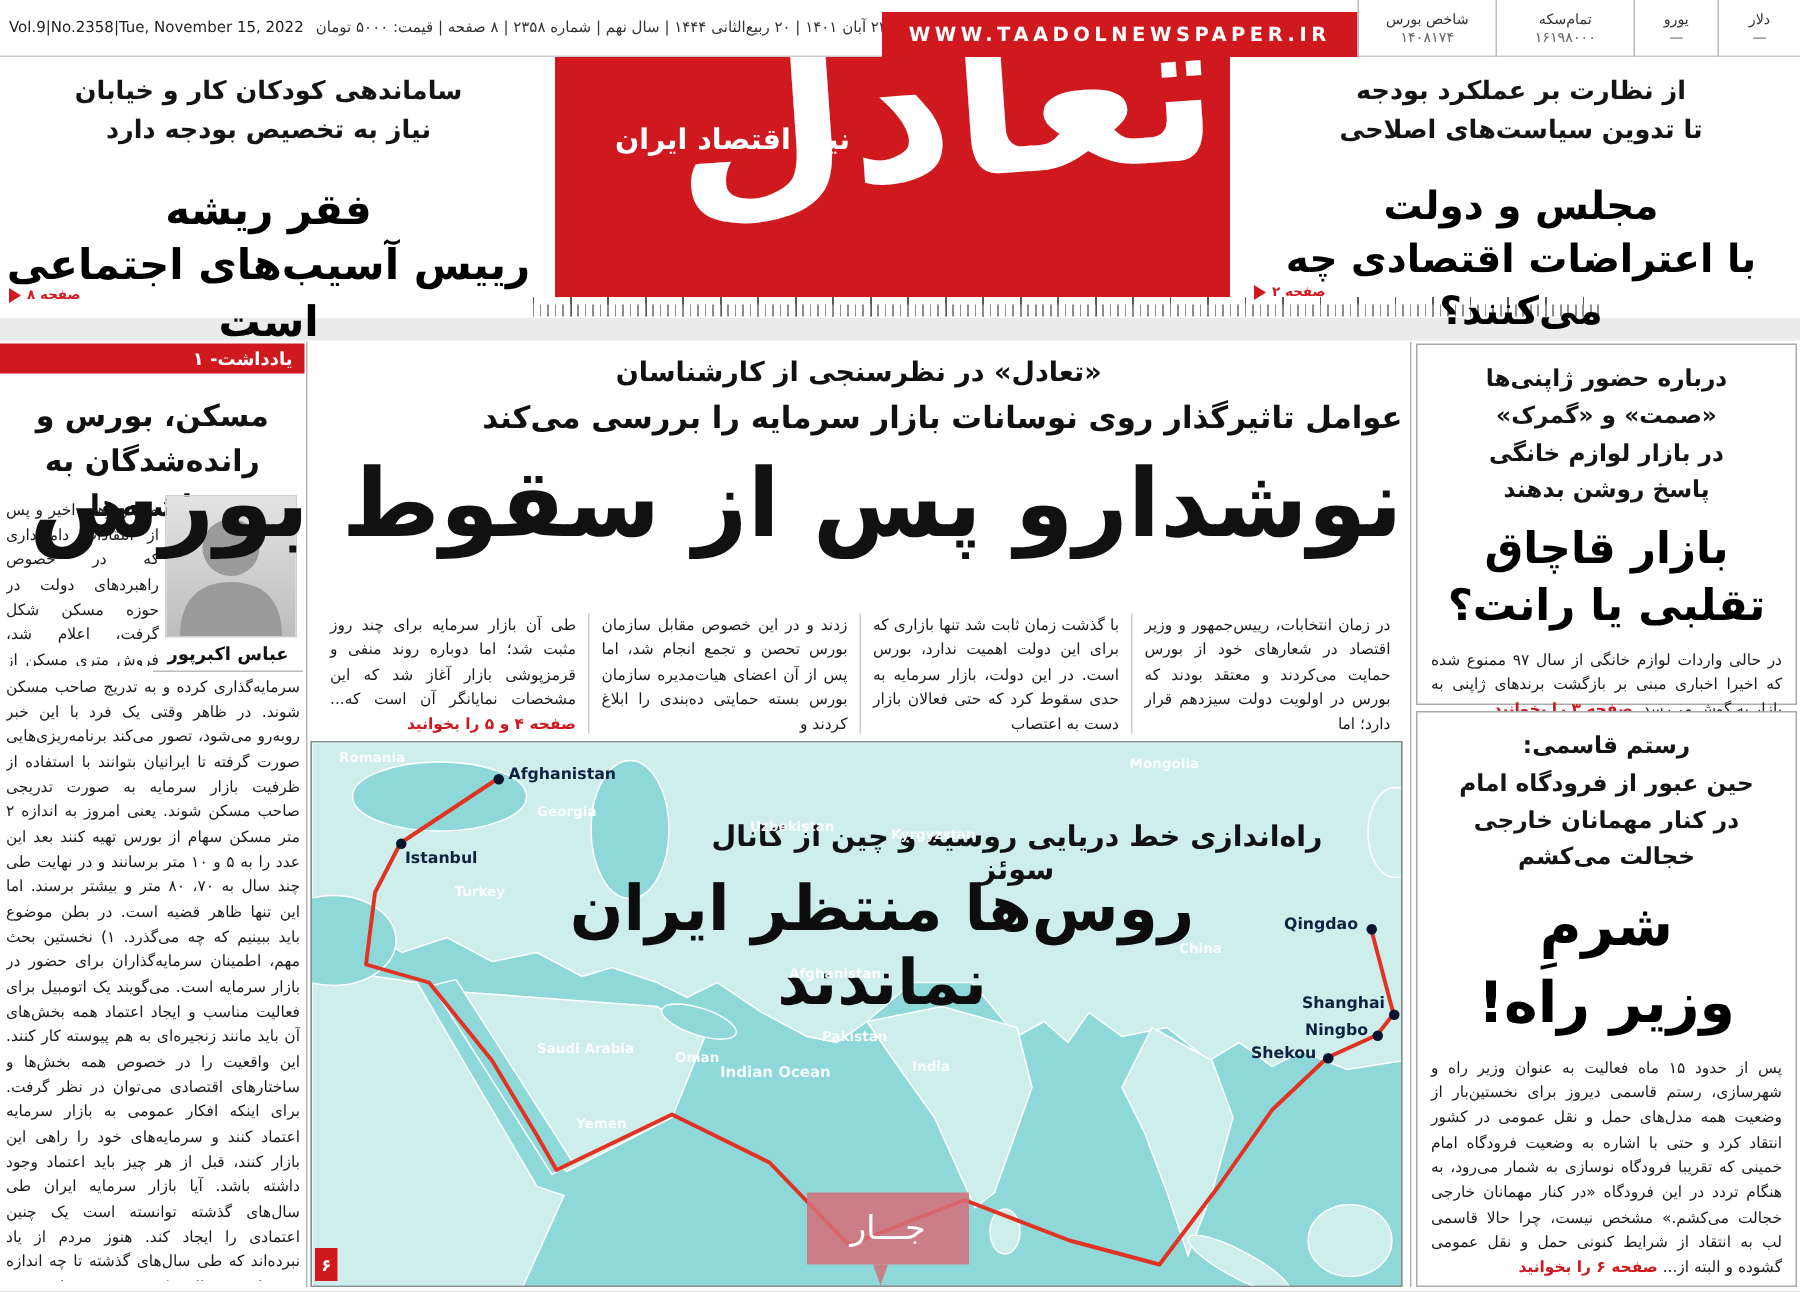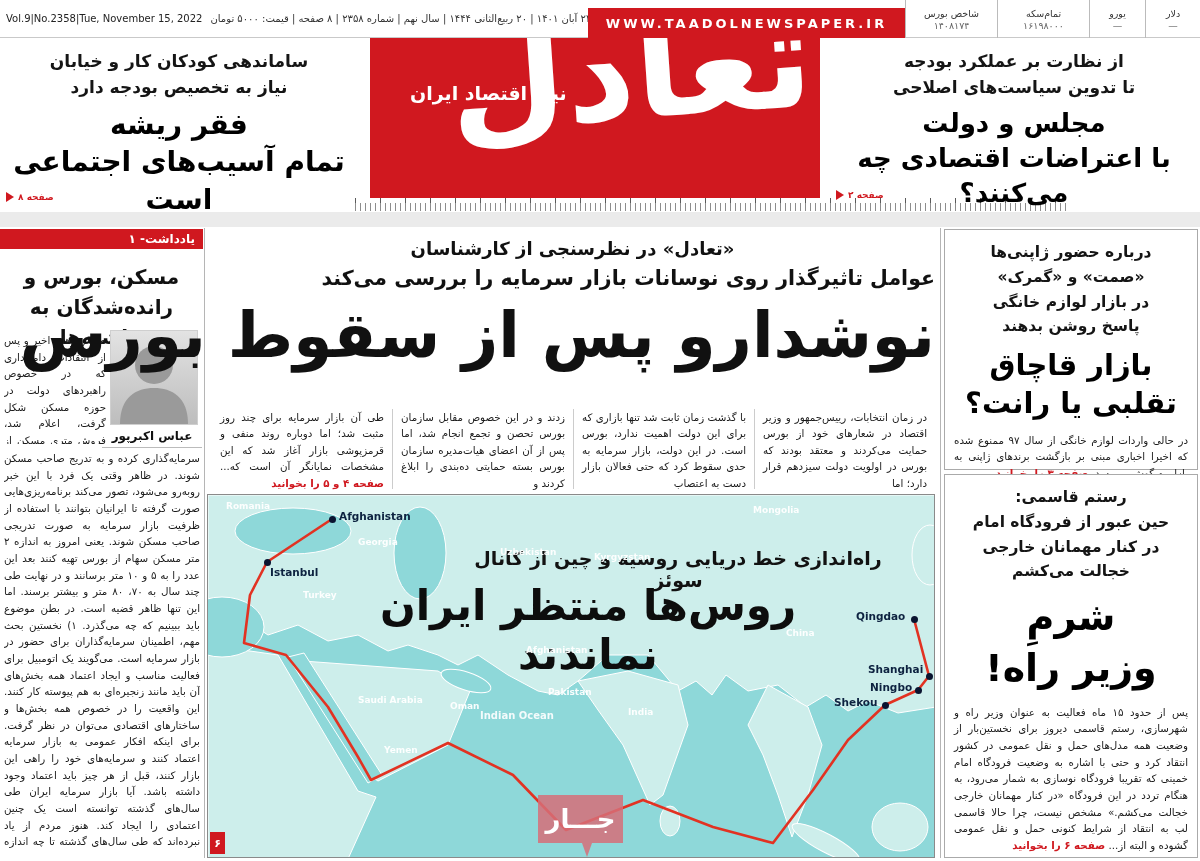--- a/index.html
+++ b/index.html
@@ -26,21 +26,21 @@
   .logo-tag{position:absolute;left:40px;top:44px;color:#fff;font-size:19px;font-weight:bold;direction:rtl;letter-spacing:1px}
   .ruler{left:355px;top:198px;width:715px;height:13px;
     background:
       repeating-linear-gradient(90deg,#8d8d8d 0 1px,transparent 1px 5px),
       repeating-linear-gradient(90deg,#5a5a5a 0 1px,transparent 1px 25px);
     background-size:100% 8px,100% 13px;background-repeat:no-repeat;background-position:0 5px,0 0}
   .grayband{left:0;top:212px;width:1200px;height:15px;background:#ebebeb}
   
   .tstory{direction:rtl;text-align:center}
   .tkick{font-size:17px;font-weight:bold;line-height:1.55;color:#151515}
-  .ttitle{font-size:28px;font-weight:bold;line-height:1.35;color:#000;margin-top:5px}
+  .ttitle{font-size:28px;font-weight:bold;line-height:1.35;color:#000;margin-top:20px}
   .pmark{display:flex;align-items:center;gap:4px}
   .pmark .tri{width:0;height:0;border-top:5px solid transparent;border-bottom:5px solid transparent;border-left:8px solid var(--red)}
   .pmark .pt{font-size:9px;font-weight:bold;color:var(--red);direction:rtl}
   
   .notebar{left:0;top:229px;width:203px;height:20px;background:var(--red);color:#fff;font-size:12px;font-weight:bold;direction:rtl;display:flex;align-items:center;padding:0 8px}
   .notetitle{left:0;top:262px;width:203px;font-size:20px;font-weight:bold;line-height:1.5;direction:rtl;text-align:center}
   .notebody{font-size:10.3px;line-height:1.62;direction:rtl;text-align:justify;color:#1a1a1a}
   .photo{left:110px;top:330px;width:88px;height:95px;background:linear-gradient(180deg,#e3e3e3,#bdbdbd);border:1px solid #cfcfcf}
   .author{left:102px;top:429px;width:100px;text-align:center;font-size:12px;font-weight:bold;direction:rtl;border-bottom:1px solid #bbb;padding-bottom:4px}
   
@@ -52,21 +52,21 @@
   .leadcol + .leadcol{border-right:1px solid #ccc}
   
   .map{left:207px;top:494px;width:728px;height:364px;background:var(--sea);border:1px solid #8a8a8a;overflow:hidden}
   .mapkick{position:absolute;left:250px;top:52px;width:440px;text-align:center;font-size:19px;font-weight:bold;direction:rtl;color:#121212}
   .maphead{position:absolute;left:120px;top:86px;width:520px;text-align:center;font-size:42px;font-weight:bold;letter-spacing:-1px;direction:rtl;color:#0d0d0d}
   .port{position:absolute;font-size:10.5px;font-weight:bold;color:#0d2240;white-space:nowrap}
   .pdot{position:absolute;width:7px;height:7px;border-radius:50%;background:#0a1430}
   .country{position:absolute;font-size:9px;font-weight:bold;color:rgba(255,255,255,.95);white-space:nowrap}
   .ocean{position:absolute;font-size:10px;font-weight:bold;color:rgba(255,255,255,.9);white-space:nowrap}
   .mapbadge{position:absolute;left:2px;bottom:3px;width:15px;height:22px;background:var(--red);color:#fff;font-size:11px;font-weight:bold;display:flex;align-items:center;justify-content:center}
-  .wmark{position:absolute;left:330px;top:300px;width:85px;height:48px;background:rgba(214,110,120,.85);color:#fff;font-size:26px;font-weight:bold;display:flex;align-items:center;justify-content:center;direction:rtl}
+  .wmark{position:absolute;left:330px;top:300px;width:108px;height:48px;background:rgba(214,110,120,.85);color:#fff;font-size:22px;font-weight:normal;display:flex;align-items:center;justify-content:center;direction:rtl}
   .wmark:after{content:"";position:absolute;left:44px;top:48px;border-left:5px solid transparent;border-right:5px solid transparent;border-top:14px solid rgba(214,110,120,.85)}
   
   .rbox{border:1px solid #aaa;background:#fff;direction:rtl;text-align:center;padding:10px 9px 8px}
   .rkick{font-size:15.5px;font-weight:bold;line-height:1.6;color:#151515}
   .rtitle{font-weight:bold;line-height:1.3;color:#000;margin-top:8px}
   .rbody{margin-top:9px;font-size:10.3px;line-height:1.62;text-align:justify;color:#1a1a1a}
   .readmore{color:var(--red);font-weight:bold}
   .vdiv{width:1px;background:#b5b5b5}
 </style>
 </head>
@@ -107,21 +107,21 @@
   <div class="abs ruler"></div>
   <div class="abs grayband"></div>
 
   <div class="abs tstory" style="left:0;top:48px;width:358px">
     <div class="tkick">
       <div>ساماندهی کودکان کار و خیابان</div>
       <div>نیاز به تخصیص بودجه دارد</div>
     </div>
     <div class="ttitle">
       <div>فقر ریشه</div>
-      <div>تمام آسیب‌های اجتماعی است</div>
+      <div>رییس آسیب‌های اجتماعی است</div>
     </div>
   </div>
   <div class="abs pmark" style="left:6px;top:192px">
     <span class="tri"></span>
     <span class="pt">صفحه ۸</span>
   </div>
 
   <div class="abs tstory" style="left:828px;top:48px;width:372px">
     <div class="tkick">
       <div>از نظارت بر عملکرد بودجه</div>
@@ -211,21 +211,21 @@
     
     <div class="country" style="left:18px;top:6px">Romania</div>
     <div class="country" style="left:150px;top:42px">Georgia</div>
     <div class="country" style="left:95px;top:95px">Turkey</div>
     <div class="country" style="left:292px;top:52px">Uzbekistan</div>
     <div class="country" style="left:386px;top:57px">Kyrgyzstan</div>
     <div class="country" style="left:545px;top:10px">Mongolia</div>
     <div class="country" style="left:578px;top:133px">China</div>
     <div class="country" style="left:318px;top:150px">Afghanistan</div>
     <div class="country" style="left:340px;top:192px">Pakistan</div>
-    <div class="country" style="left:420px;top:212px">India</div>
+    <div class="country" style="left:400px;top:212px">India</div>
     <div class="country" style="left:150px;top:200px">Saudi Arabia</div>
     <div class="country" style="left:242px;top:206px">Oman</div>
     <div class="country" style="left:176px;top:250px">Yemen</div>
     <div class="ocean" style="left:272px;top:215px">Indian Ocean</div>
 
     <div class="mapbadge">۶</div>
     <div class="wmark">جـــار</div>
   </div>
 
   <div class="abs rbox" style="left:944px;top:229px;width:254px;height:241px">

